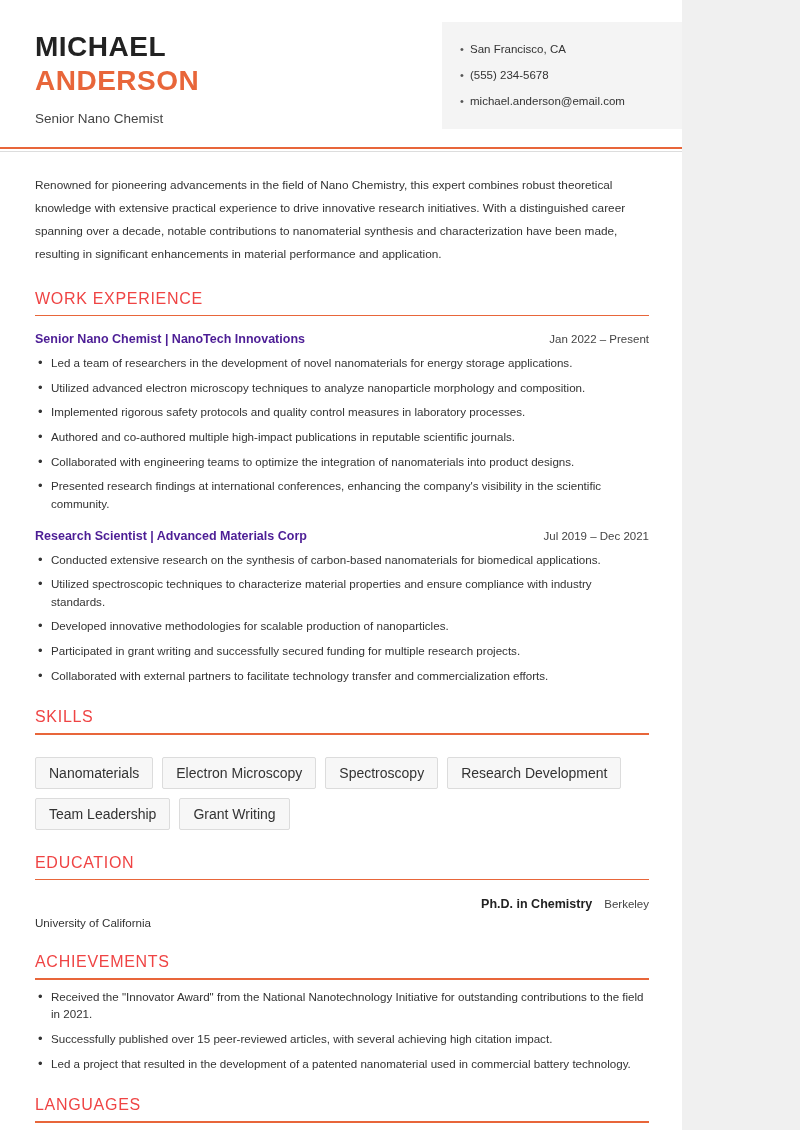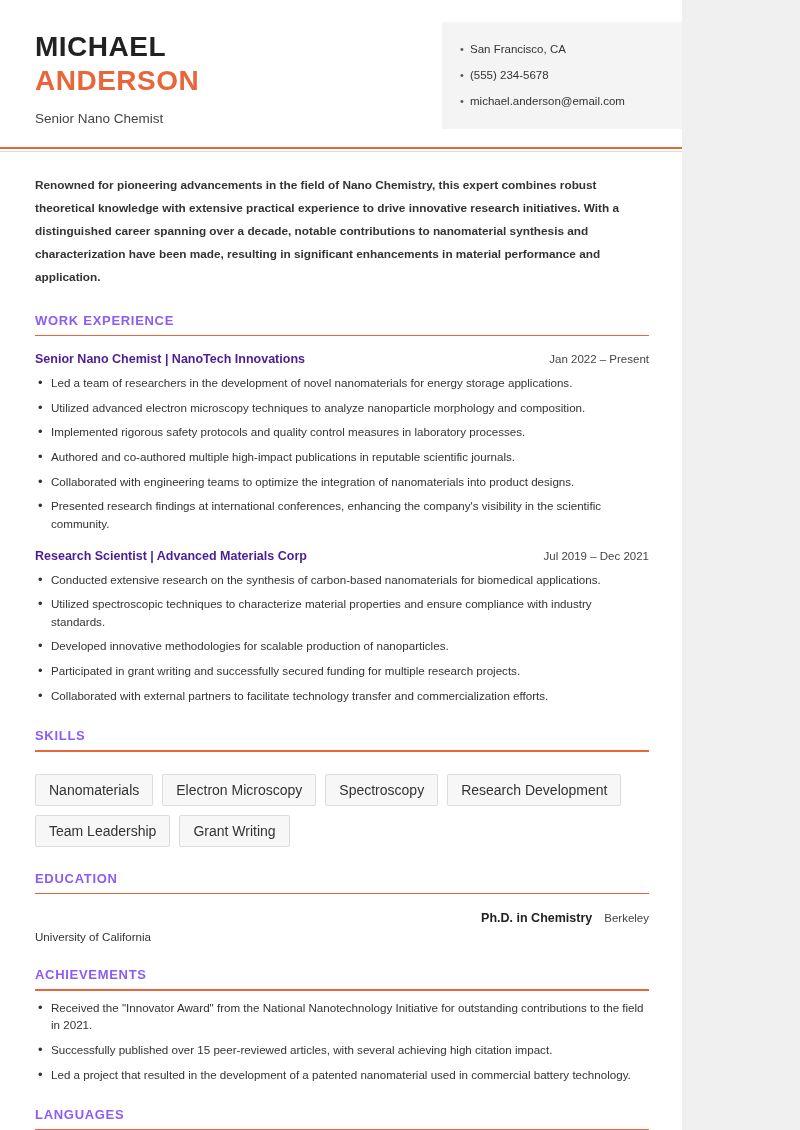--- a/index.html
+++ b/index.html
@@ -79,28 +79,27 @@
 
   
   .body {
     padding: 0 33px 40px 35px;
   }
   .summary {
     margin-top: 22px;
     font-size: 11.8px;
     line-height: 1.95;
     color: #333333;
-    font-weight: bold;
   }
 
   .section { margin-top: 24px; }
   .section-title {
-    font-size: 13px;
-    font-weight: bold;
-    color: #8b5cf6;
+    font-size: 16px;
+    font-weight: normal;
+    color: #ef4444;
     letter-spacing: 0.7px;
   }
   .section-rule {
     height: 1.5px;
     background: #e8663a;
     margin-top: 7px;
   }
 
   .job { margin-top: 16px; }
   .job-head {

